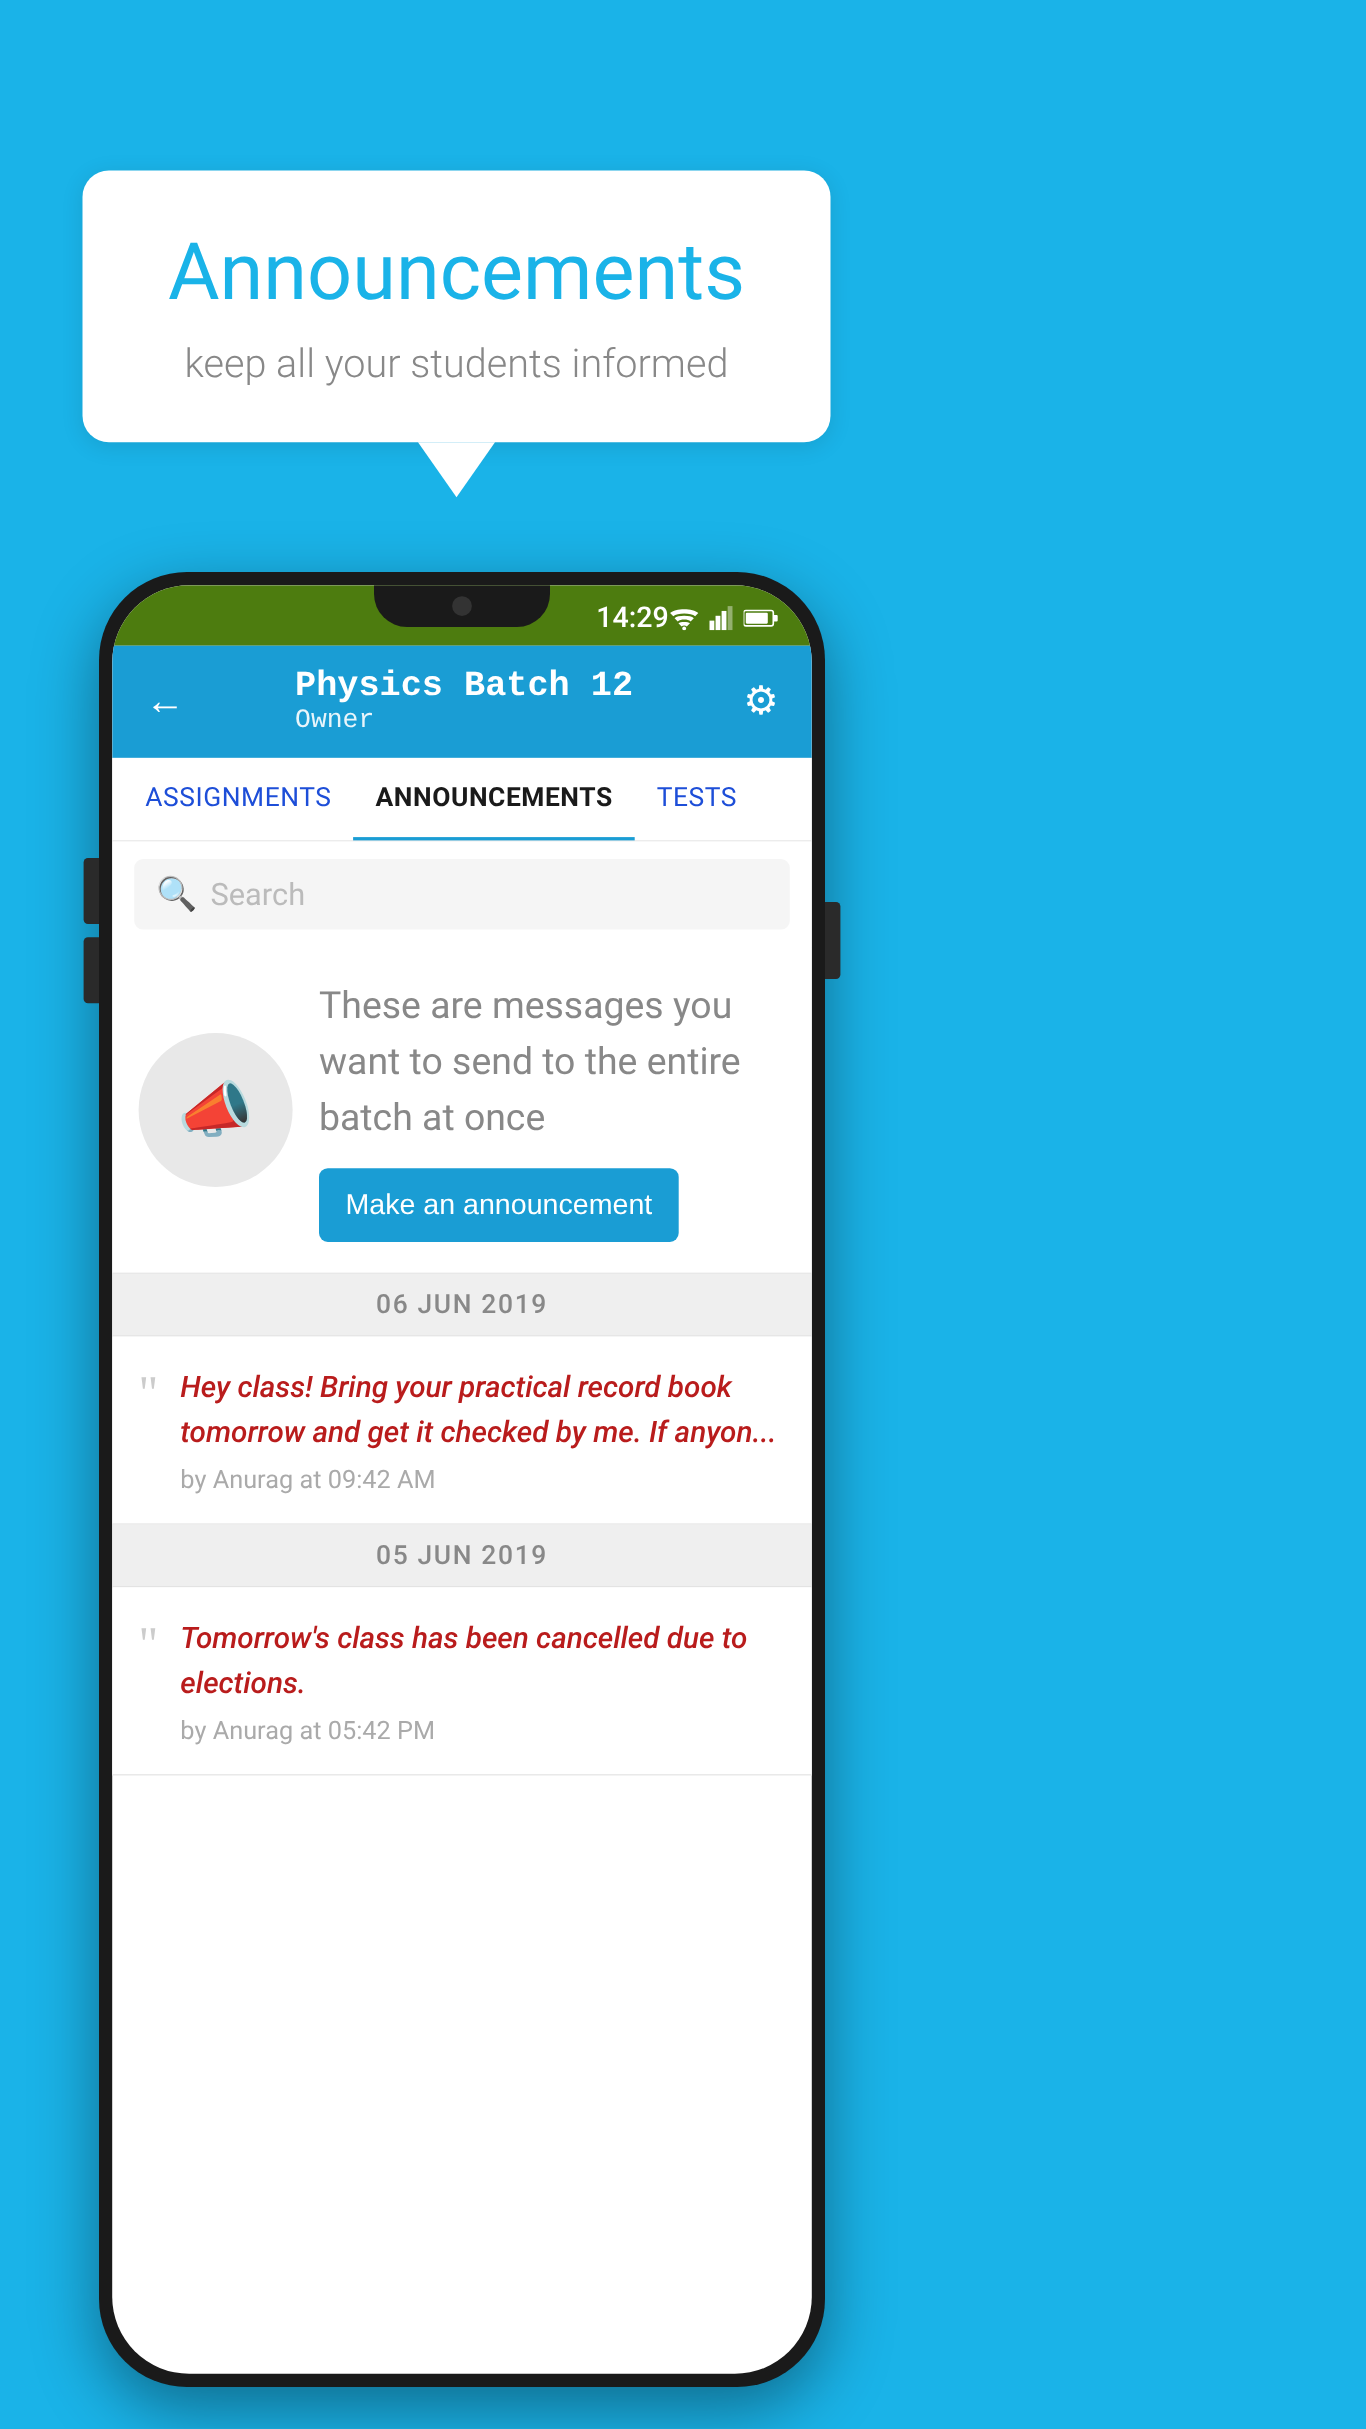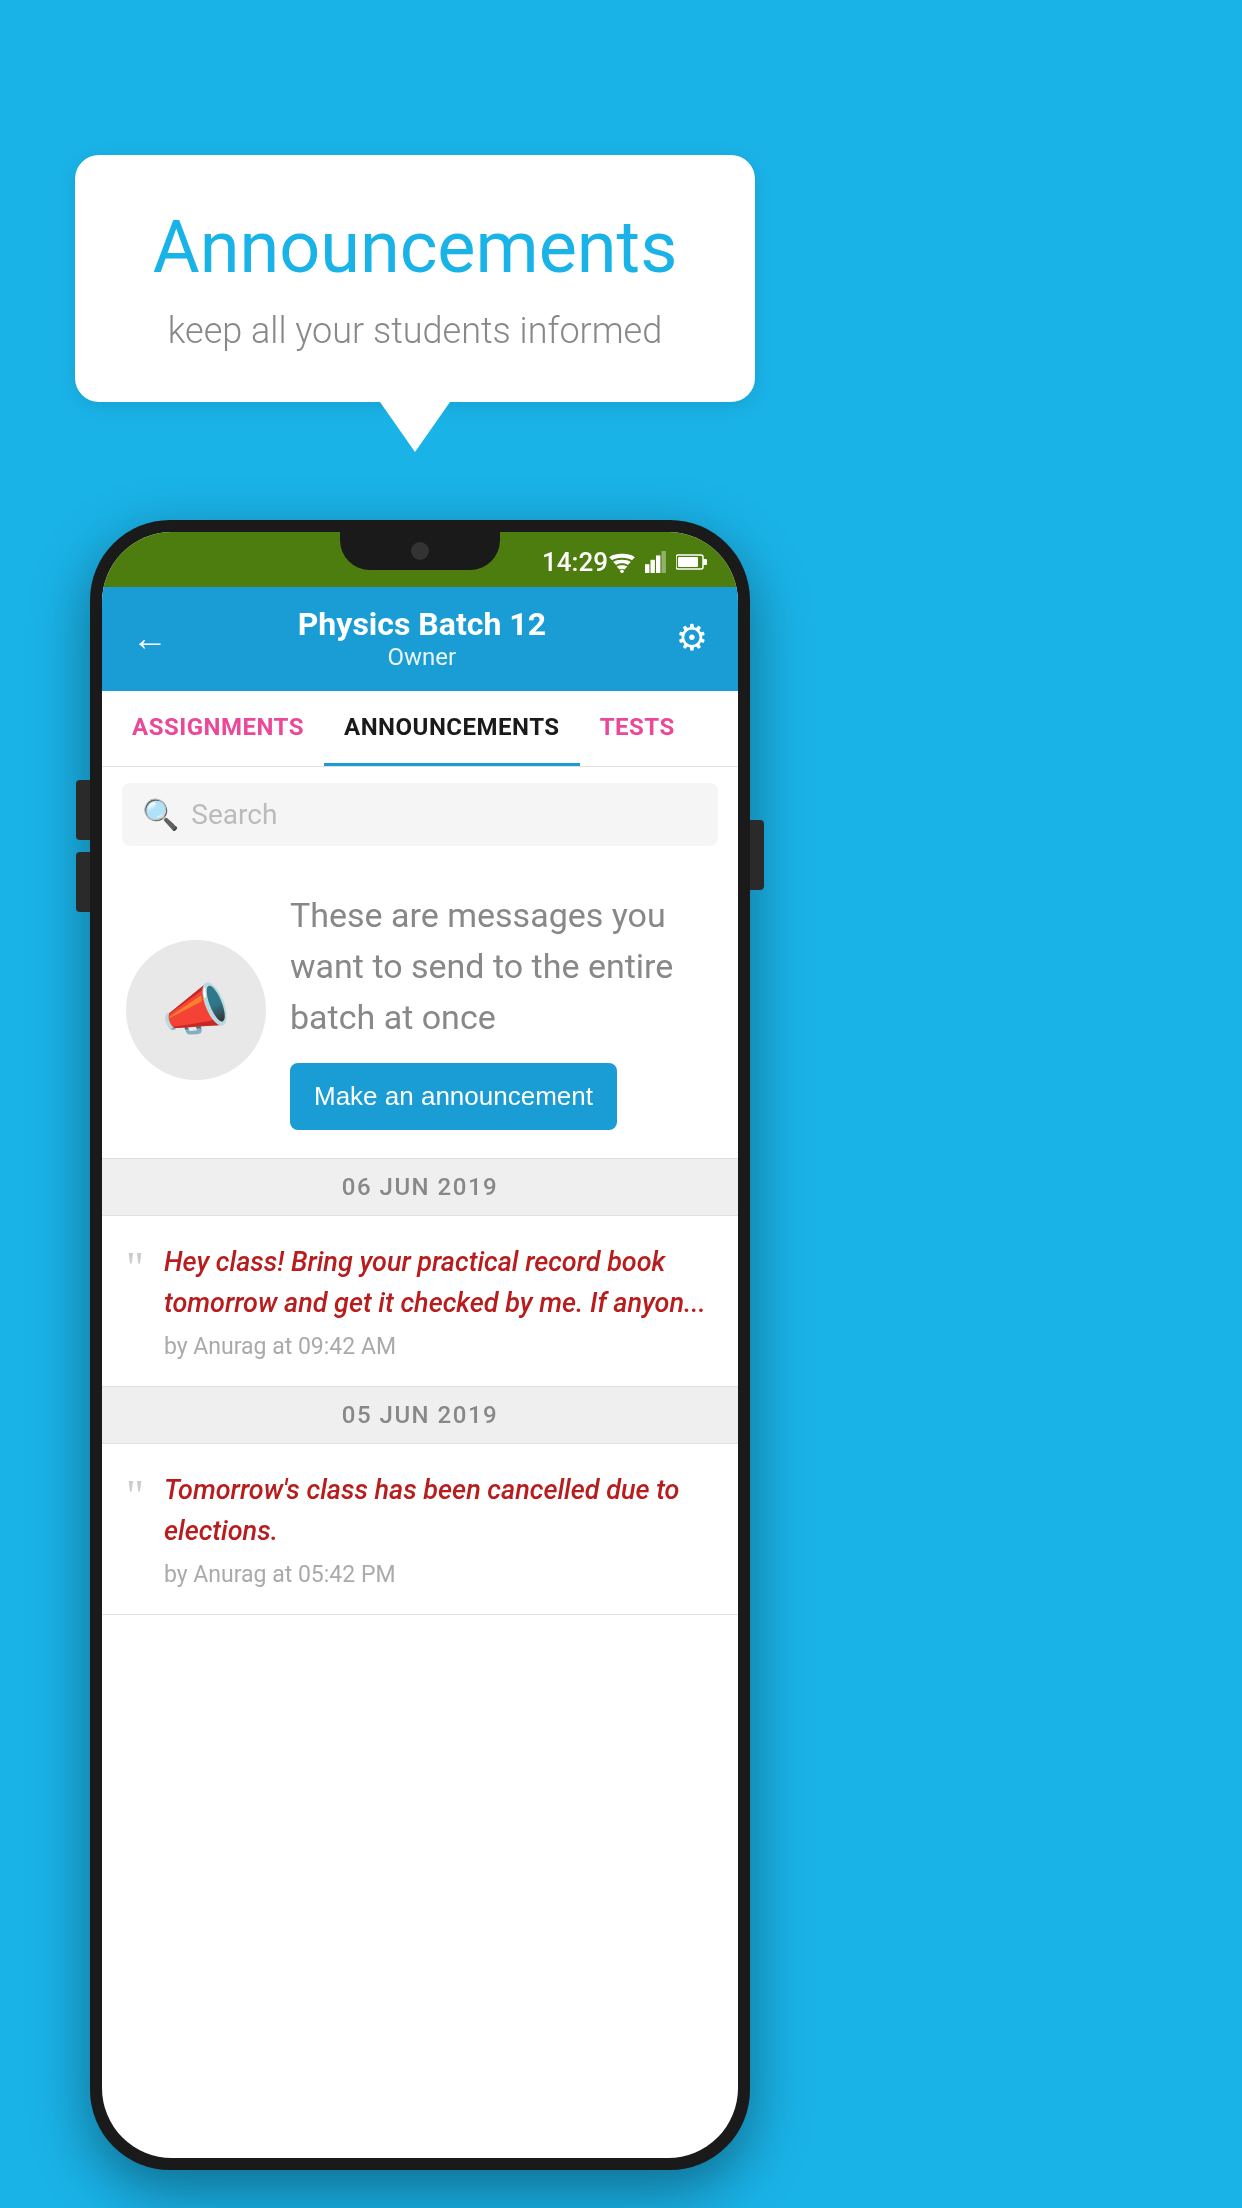--- a/index.html
+++ b/index.html
@@ -139,21 +139,22 @@
       justify-content: space-between;
     }
 
     .header-back {
       color: white;
       font-size: 36px;
       cursor: pointer;
     }
 
     .header-center {
-      text-align: center;
+      text-align: left;
+      font-family: Liberation Mono, monospace;
     }
 
     .header-title {
       color: white;
       font-size: 32px;
       font-weight: 700;
     }
 
     .header-subtitle {
       color: rgba(255,255,255,0.9);
@@ -170,22 +171,22 @@
     .tabs-bar {
       background: white;
       display: flex;
       border-bottom: 1px solid #e0e0e0;
       padding: 0 10px;
     }
 
     .tab-item {
       padding: 22px 20px;
       font-size: 24px;
-      font-weight: 700;
-      color: #ec4899;
+      font-weight: 400;
+      color: #1d4ed8;
       cursor: pointer;
       border-bottom: 3px solid transparent;
       text-transform: uppercase;
       letter-spacing: 0.5px;
     }
 
     .tab-item.active {
       color: #1a1a1a;
       border-bottom: 3px solid #1a9dd4;
       font-weight: 700;

